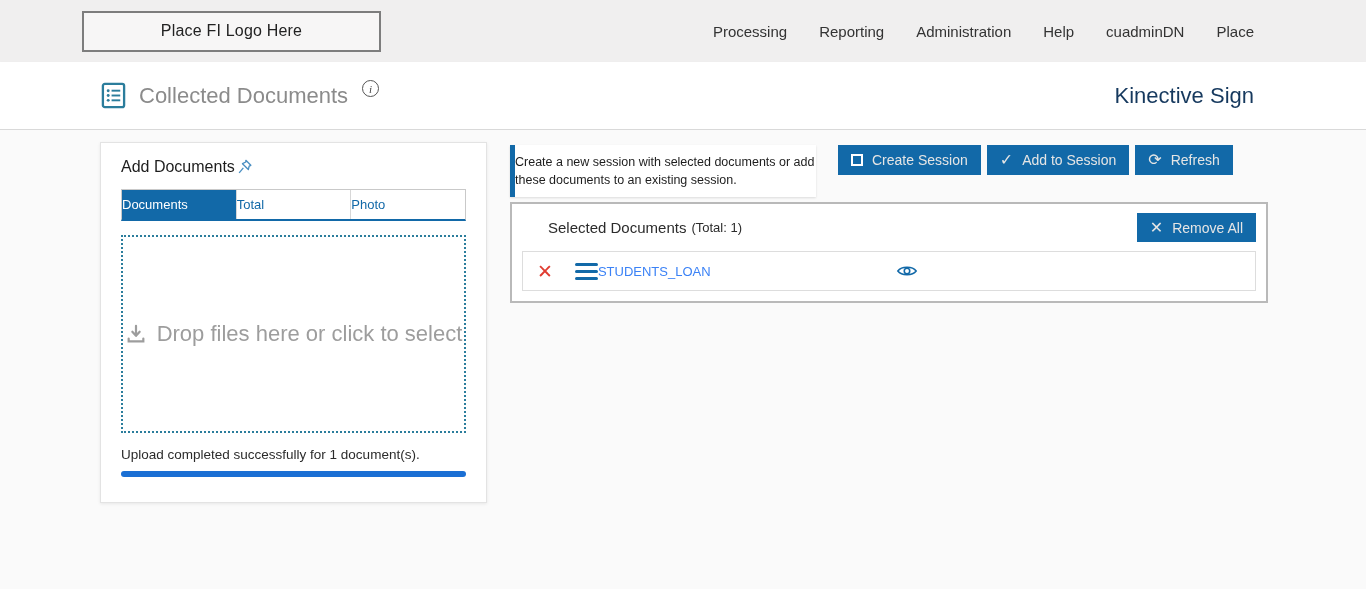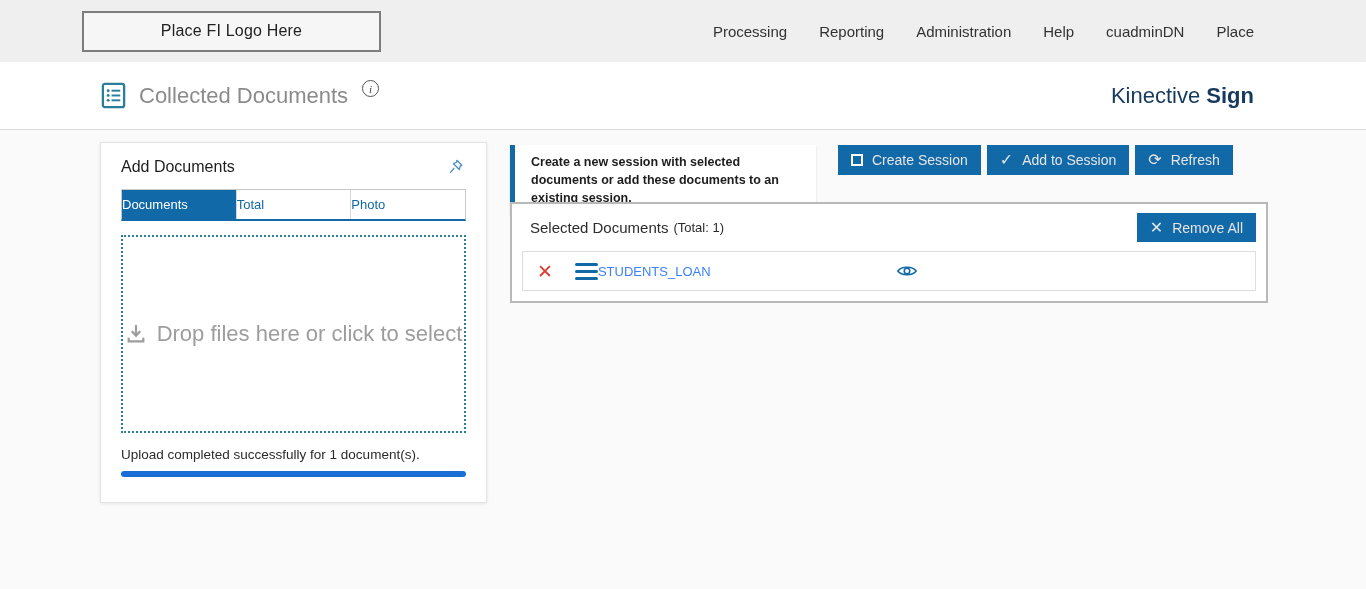--- a/index.html
+++ b/index.html
@@ -23,32 +23,32 @@
     border-bottom:1px solid #d9d9d9; box-shadow:0 1px 2px rgba(0,0,0,.06);
   }
   .doc-icon { margin-left:100px; width:27px; height:27px; flex:none; }
   .page-title { margin-left:12px; font-size:22px; color:#8b8b8b; }
   .info-icon {
     margin-left:14px; margin-bottom:14px; width:17px; height:17px; border:1px solid #555;
     border-radius:50%; display:flex; align-items:center; justify-content:center;
     font-size:11px; font-style:italic; font-family:"Liberation Serif", serif; color:#444;
   }
   .brand { margin-left:auto; margin-right:112px; font-size:22px; color:#16395e; }
-  .brand b { font-weight:700; }
+  .brand b { font-weight:400; }
 
   
   .main { position:relative; height:459px; background:#fafafa; }
 
   
   .card {
     position:absolute; left:100px; top:12px; width:387px; height:361px;
     background:#fff; border:1px solid #e3e3e3; box-shadow:0 1px 3px rgba(0,0,0,.08);
     padding:14px 20px 0 20px;
   }
-  .card-head { display:flex; align-items:center; justify-content:space-between; }
+  .card-head { display:flex; align-items:center; }
   .card-title { font-size:16px; color:#1d1d1d; }
   .pin-icon { width:20px; height:20px; cursor:pointer; }
 
   .tabs { display:flex; margin-top:12px; border:1px solid #c9c9c9; border-bottom:2px solid #1269a8; }
   .tab {
     flex:1; padding:7px 0; font-size:13px;
     color:#1269a8; cursor:pointer; background:#fff;
   }
   .tab + .tab { border-left:1px solid #d7d7d7; }
   .tab.active { background:#1269a8; color:#fff; }
@@ -60,39 +60,39 @@
   }
   .dl-icon { width:22px; height:22px; flex:none; }
 
   .status-text { margin-top:14px; font-size:13.5px; color:#2b2b2b; }
   .progress { margin-top:9px; height:6px; border-radius:3px; background:#1a6fd4; width:100%; }
 
   
   .note {
     position:absolute; left:510px; top:15px; width:306px; min-height:51px;
     background:#fff; border-left:5px solid #1269a8; box-shadow:0 1px 2px rgba(0,0,0,.12);
-    padding:8px 16px; font-size:12.5px; color:#1d1d1d; line-height:1.45;font-weight:bold;
+    padding:8px 0; font-size:12.5px; color:#1d1d1d; line-height:1.45;
   }
 
   
   .actions { position:absolute; left:838px; top:15px; display:flex; gap:6px; }
   .btn {
     background:#1269a8; color:#e5e5e5; border:none; height:30px; padding:0 13px;
     display:flex; align-items:center; gap:9px; font-size:14px; cursor:pointer;
     font-family:"Liberation Sans", sans-serif;
   }
   .sq-icon { width:12px; height:12px; border:2px solid #fff; display:inline-block; }
   .check-icon, .refresh-icon, .x-icon-white { font-size:16px; line-height:1; }
 
   
   .panel {
     position:absolute; left:510px; top:72px; width:758px;
     background:#fff; border:2px solid #b9b9b9; padding-bottom:10px;
   }
-  .panel-head { display:flex; align-items:center; padding:9px 10px 9px 18px; }
+  .panel-head { display:flex; align-items:center; padding:9px 10px 9px 36px; }
   .panel-title { font-size:15px; color:#2b2b2b; }
   .panel-total { font-size:13px; color:#2b2b2b; margin-left:5px; }
   .remove-all { margin-left:auto; height:29px; }
 
   .doc-row {
     margin:0 10px; height:40px; border:1px solid #ddd;
     display:flex; align-items:center; background:#fff;
   }
   .row-x { color:#e03c31; font-size:19px; margin-left:14px; cursor:pointer; line-height:1; }
   .drag-handle { margin-left:22px; display:flex; flex-direction:column; gap:4px; cursor:grab; }

